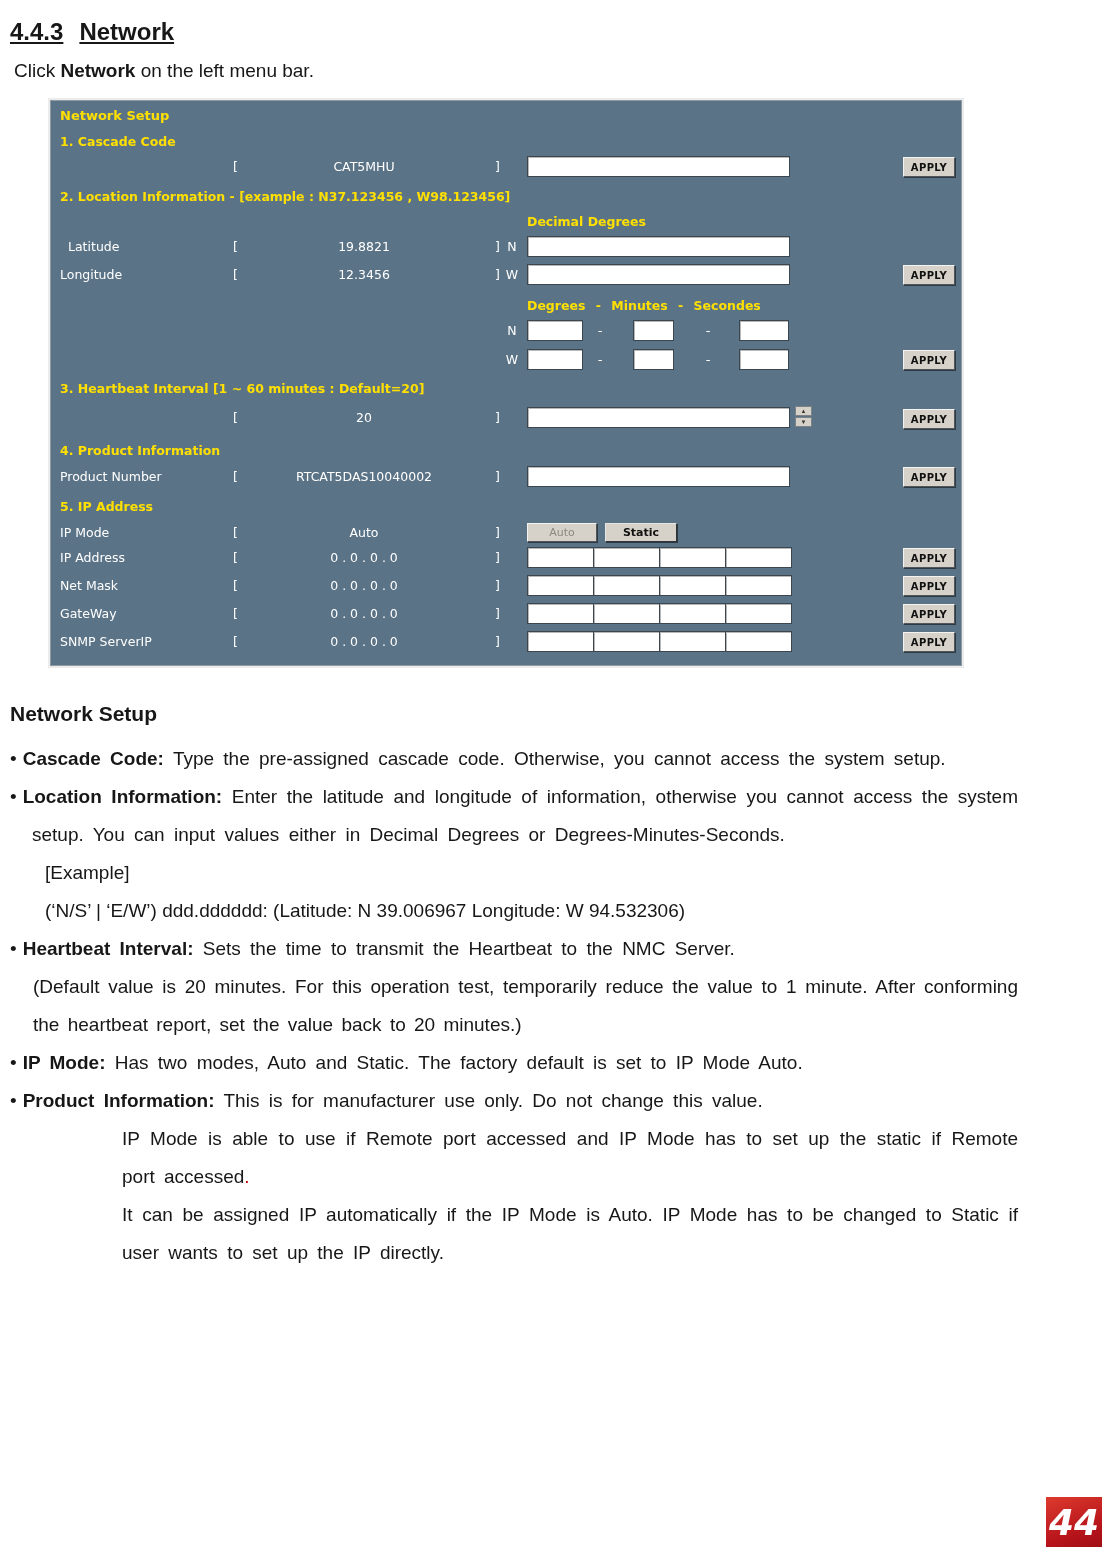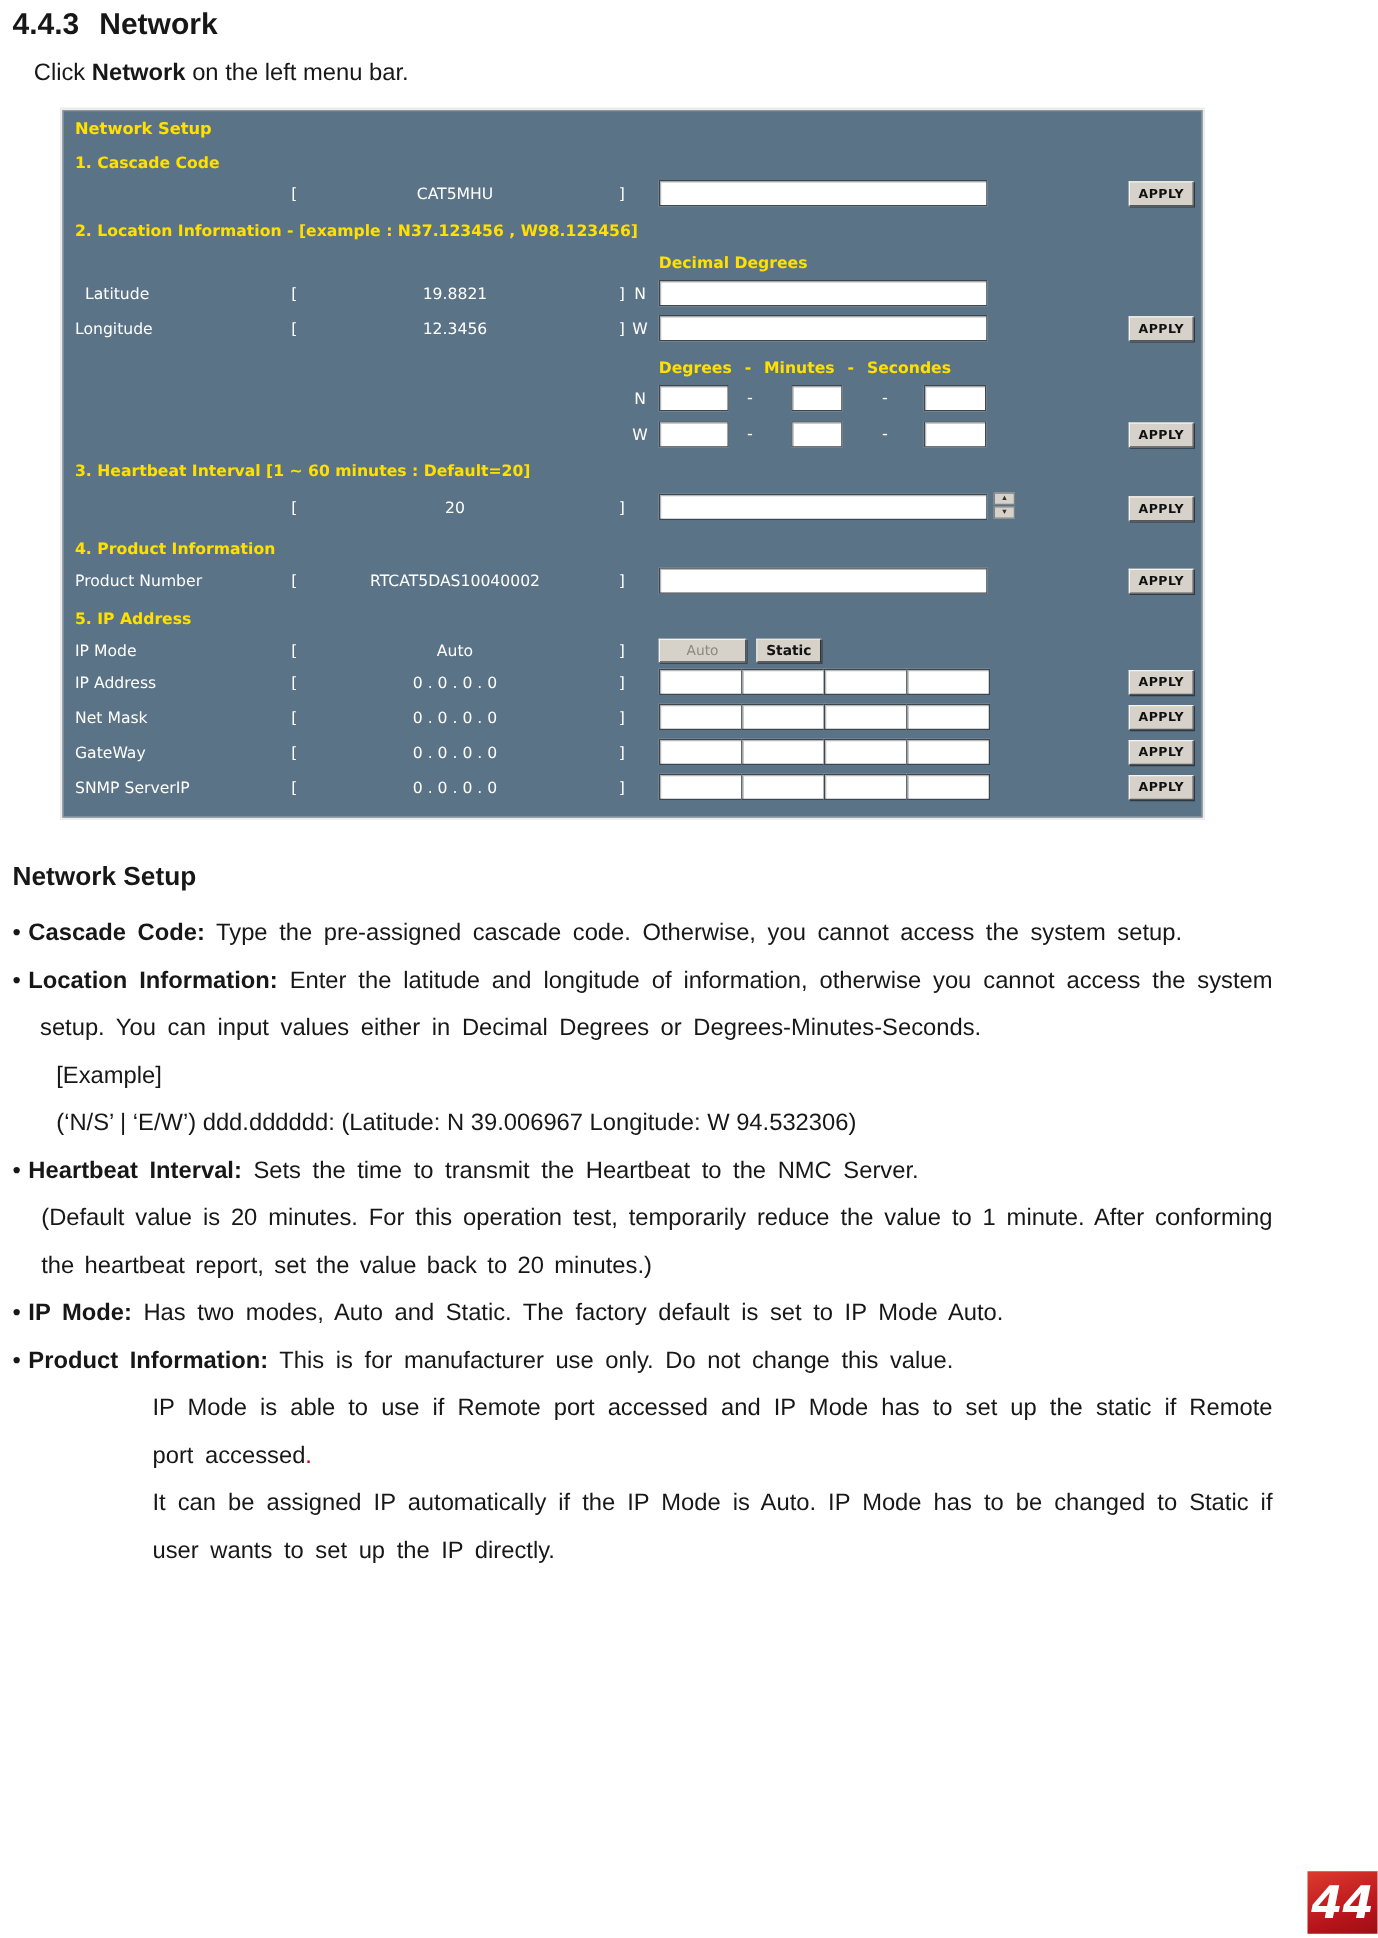--- a/index.html
+++ b/index.html
@@ -3,23 +3,23 @@
 <meta charset="utf-8">
 <style>
   * { margin:0; padding:0; box-sizing:border-box; }
   html,body { background:#ffffff; }
   body {
     width:1102px; height:1550px; position:relative; overflow:hidden;
     font-family:"Liberation Sans", sans-serif; color:#171717;
   }
   .content { position:absolute; left:0; top:0; width:1102px; padding:6px 84px 0 10px; }
 
-  h1.sec { font-size:24px; font-weight:bold; margin:0 0 14px; }
+  h1.sec { font-size:24px; font-weight:bold; margin:12px 0 14px;text-decoration:underline; }
   h1.sec .secnum { margin-right:16px; }
-  p.intro { font-size:19px; margin:0 0 18px 17px; }
+  p.intro { font-size:19px; margin:0 0 18px 4px; }
 
   
   .shot {
     position:relative; margin:0 0 0 40px; width:912px; height:566px;
     background:#5b7386; border:1px solid #8e99a2; box-shadow:0 0 0 2px #ececec;
     font-family:"DejaVu Sans", sans-serif;
   }
   .yl { position:absolute; color:#ffe000; font-weight:bold; font-size:12.5px; height:16px; line-height:16px; white-space:nowrap; }
   .wl { position:absolute; color:#ffffff; font-size:12.5px; height:21px; line-height:21px; white-space:nowrap; }
   .val { left:182px; width:262px; text-align:center; }
@@ -146,21 +146,21 @@
     <input class="inp" style="top: 365px; left: 476px; width: 263px;">
     <button class="apply" style="top:366px">APPLY</button>
 
     <div class="yl" style="top:398px;left:9px">5. IP Address</div>
 
     <div class="wl" style="top:421px;left:9px">IP Mode</div>
     <div class="wl" style="top:421px;left:182px">[</div>
     <div class="wl val" style="top:421px">Auto</div>
     <div class="wl" style="top:421px;left:444px">]</div>
     <button class="modebtn auto" style="top:422px;left:476px;width:70px">Auto</button>
-    <button class="modebtn static" style="top:422px;left:554px;width:52px">Static</button>
+    <button class="modebtn static" style="top:422px;left:554px;width:72px">Static</button>
 
     <div class="wl" style="top:446px;left:9px">IP Address</div>
     <div class="wl" style="top:446px;left:182px">[</div>
     <div class="wl val" style="top:446px">0 . 0 . 0 . 0</div>
     <div class="wl" style="top:446px;left:444px">]</div>
     <div class="quad" style="top:446px">
       <input style="">
       <input style="">
       <input style="">
       <input style="">

